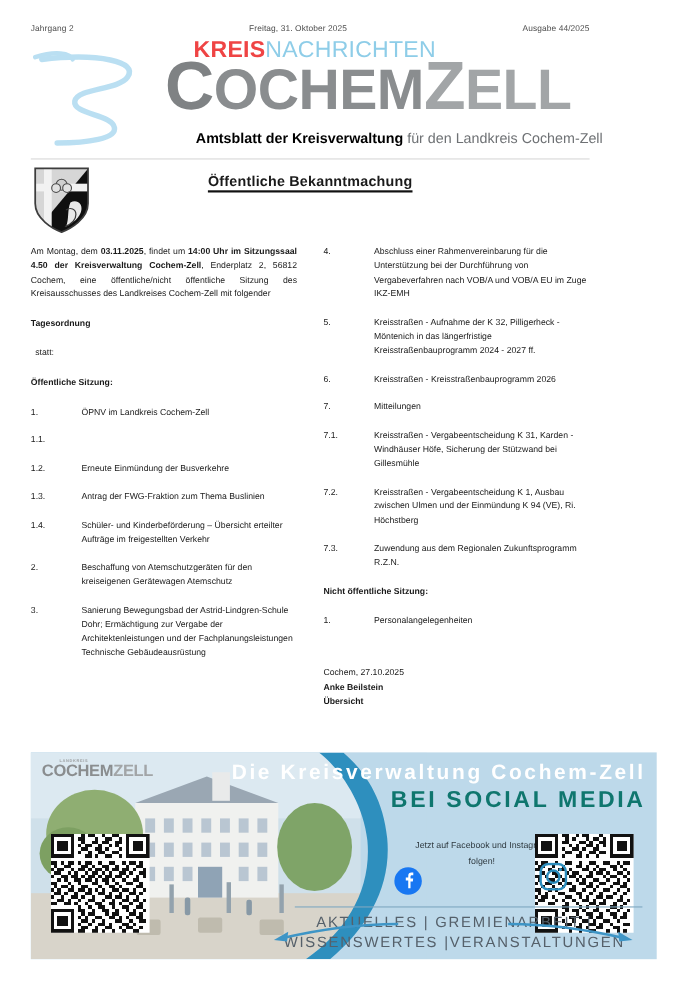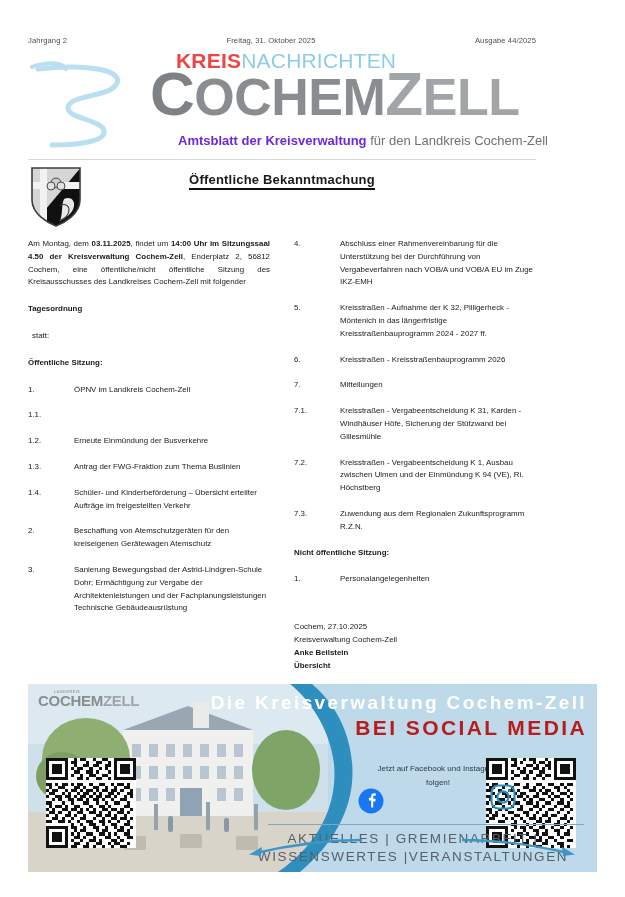--- a/index.html
+++ b/index.html
@@ -13,21 +13,21 @@
     font-family: "Liberation Sans", sans-serif;
     color: #1a1a1a;
     position: relative;
     overflow: hidden;
   }
   .page {
     position: relative;
     width: 564px;
     height: 897px;
     box-sizing: border-box;
-    padding: 16px 28px;
+    padding: 1px 28px;
   }
 
   
   .meta-row {
     display: flex;
     justify-content: space-between;
     align-items: baseline;
     font-size: 7.6px;
     color: #4d4d4d;
     padding-top: 20px;
@@ -76,21 +76,21 @@
   .cz-logo .big { font-size: 62px; color: #7f8284; }
   .cz-logo .zl { color: #a2a5a7; }
   .subline {
     position: absolute;
     left: 150px;
     top: 86px;
     font-size: 13px;
     color: #6e7174;
     white-space: nowrap;
   }
-  .subline b { color: #6d28d9; font-weight: bold; }
+  .subline b { color: #000000; font-weight: bold; }
   .rule {
     border: 0;
     border-top: 1px solid #d8d8d8;
     margin: 4px 0 0 0;
   }
 
   
   .headline-block {
     position: relative;
     height: 78px;
@@ -206,21 +206,21 @@
     color: #ffffff;
     letter-spacing: 2.4px;
     z-index: 6;
     white-space: nowrap;
   }
   .ad-head2 {
     position: absolute;
     right: 10px; top: 32px;
     font-size: 21px;
     font-weight: bold;
-    color: #b91c1c;
+    color: #0f766e;
     letter-spacing: 2.4px;
     z-index: 6;
     white-space: nowrap;
   }
   .ad-follow {
     position: absolute;
     left: 340px; top: 78px;
     width: 140px;
     text-align: center;
     font-size: 8px;
@@ -390,21 +390,20 @@
         <li>
           <span class="num">1.</span>
           <span class="txt">Personalangelegenheiten</span>
         </li>
       </ul>
 
       <div class="spacer-lg"></div>
 
       <div class="sig">
         <p class="line">Cochem, 27.10.2025</p>
-        <p class="line">Kreisverwaltung Cochem-Zell</p>
         <p class="line name">Anke Beilstein</p>
         <p class="line name" style="margin-top:0">Übersicht</p>
       </div>
     </div>
   </div>
 
   <div class="advert">
 
     <svg class="photo" viewBox="0 0 300 188">
       <rect x="0" y="0" width="300" height="188" fill="#cfe0ea"></rect>

